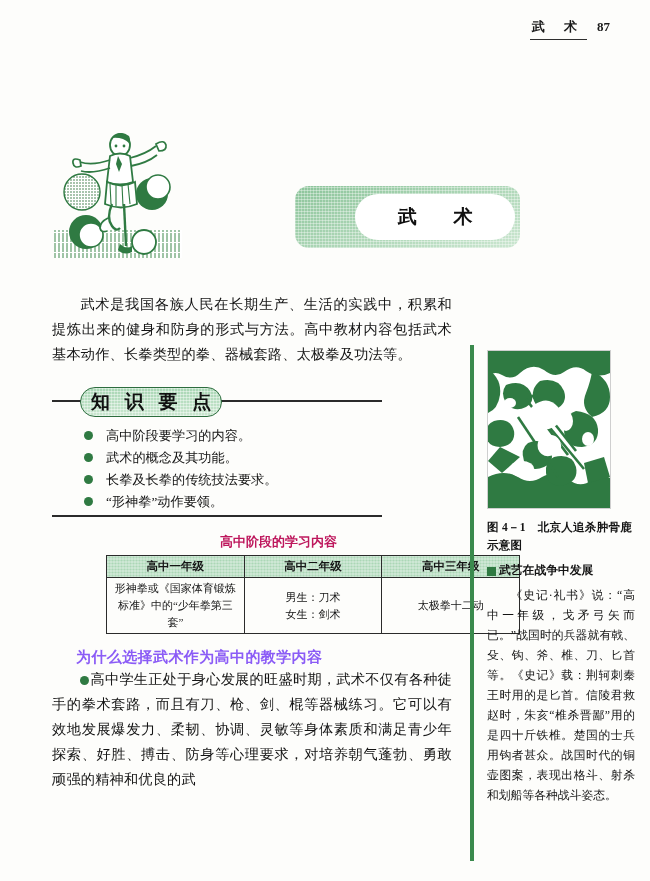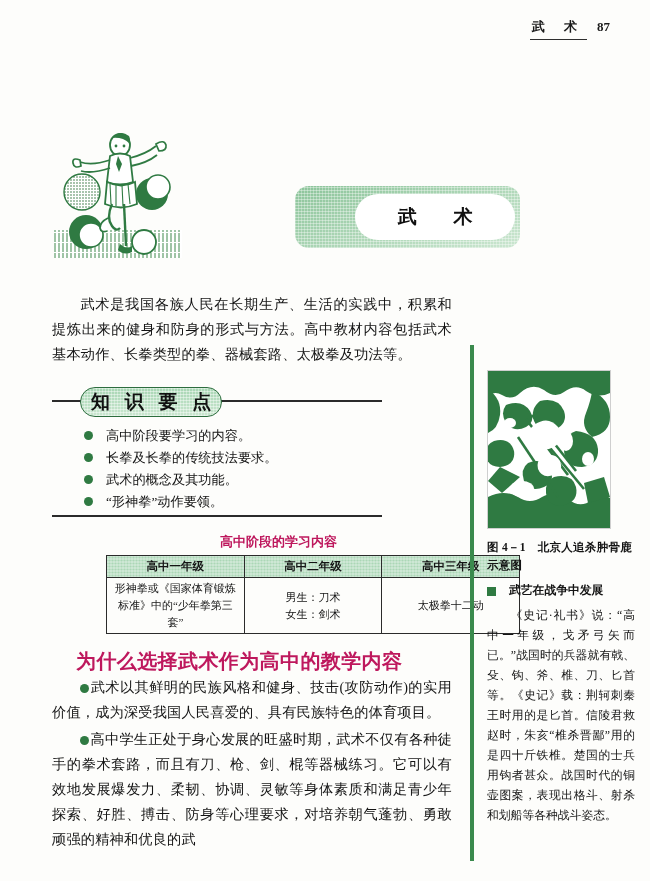--- a/index.html
+++ b/index.html
@@ -204,23 +204,23 @@
     line-height: 17px;
     padding: 2px 3px;
   }
   td.c1 { font-size: 10.3px; line-height: 16px; }
   td.c2 .ln { display: block; }
 
   
   .sec-head {
     margin-top: 14px;
     margin-left: 24px;
-    font-size: 20px;
-    font-weight: bold;
-    color: #be185d;
+    font-size: 15px;
+    font-weight: bold;
+    color: #8b5cf6;
     letter-spacing: .4px;
   }
 
   p.body .inline-dot {
     display: inline-block;
     width: 9px; height: 9px;
     border-radius: 50%;
     background: #2f7a42;
     vertical-align: -1px;
     margin-right: 1px;
@@ -233,21 +233,20 @@
     top: 345px;
     width: 4px;
     height: 516px;
     background: #3a8a4d;
   }
   .rail {
     position: absolute;
     left: 487px;
     top: 350px;
     width: 148px;
-    margin-top: 20px;
   }
   .rail-figure {
     width: 122px;
     height: 157px;
     border: 1px solid #cfcfcf;
     overflow: hidden;
   }
   .rail-caption {
     margin-top: 9px;
     font-size: 11.5px;
@@ -256,21 +255,21 @@
     color: #141414;
     letter-spacing: .3px;
   }
   .rail-sub {
     margin-top: 9px;
     font-size: 11.8px;
     font-weight: bold;
     color: #141414;
     display: flex;
     align-items: center;
-    gap: 13px;
+    gap: 3px;
   }
   .sq {
     flex: 0 0 auto;
     width: 9px; height: 9px;
     background: #2f7a42;
   }
   .rail-body {
     margin-top: 6px;
     font-size: 11.8px;
     line-height: 20px;
@@ -350,25 +349,25 @@
     <div class="kbox-tab">
       <span>知 识 要 点</span>
     </div>
     <div class="kbox-list">
       <div class="kbox-item">
         <span class="dot"></span>
         <span>高中阶段要学习的内容。</span>
       </div>
       <div class="kbox-item">
         <span class="dot"></span>
-        <span>长拳及长拳的传统技法要求。</span>
+        <span>武术的概念及其功能。</span>
       </div>
       <div class="kbox-item">
         <span class="dot"></span>
-        <span>武术的概念及其功能。</span>
+        <span>长拳及长拳的传统技法要求。</span>
       </div>
       <div class="kbox-item">
         <span class="dot"></span>
         <span>“形神拳”动作要领。</span>
       </div>
     </div>
     <div class="kbox-rule-bottom"></div>
   </div>
 
   <div class="tbl-wrap">
@@ -389,23 +388,20 @@
             <span class="ln">女生：剑术</span>
           </td>
           <td>太极拳十二动</td>
         </tr>
       </tbody>
     </table>
   </div>
 
   <div class="sec-head">为什么选择武术作为高中的教学内容</div>
 
-  <p class="body noindent" style="text-indent:2em;">
-    <span class="inline-dot"></span><span>武术以其鲜明的民族风格和健身、技击(攻防动作)的实用价值，成为深受我国人民喜爱的、具有民族特色的体育项目。</span>
-  </p>
   <p class="body noindent" style="text-indent:2em;">
     <span class="inline-dot"></span><span>高中学生正处于身心发展的旺盛时期，武术不仅有各种徒手的拳术套路，而且有刀、枪、剑、棍等器械练习。它可以有效地发展爆发力、柔韧、协调、灵敏等身体素质和满足青少年探索、好胜、搏击、防身等心理要求，对培养朝气蓬勃、勇敢顽强的精神和优良的武</span>
   </p>
 </div>
 
 <div class="rail-divider"></div>
 
 <div class="rail">
   <div class="rail-figure">
     <svg viewBox="0 0 122 157" width="122" height="157" xmlns="http://www.w3.org/2000/svg">

